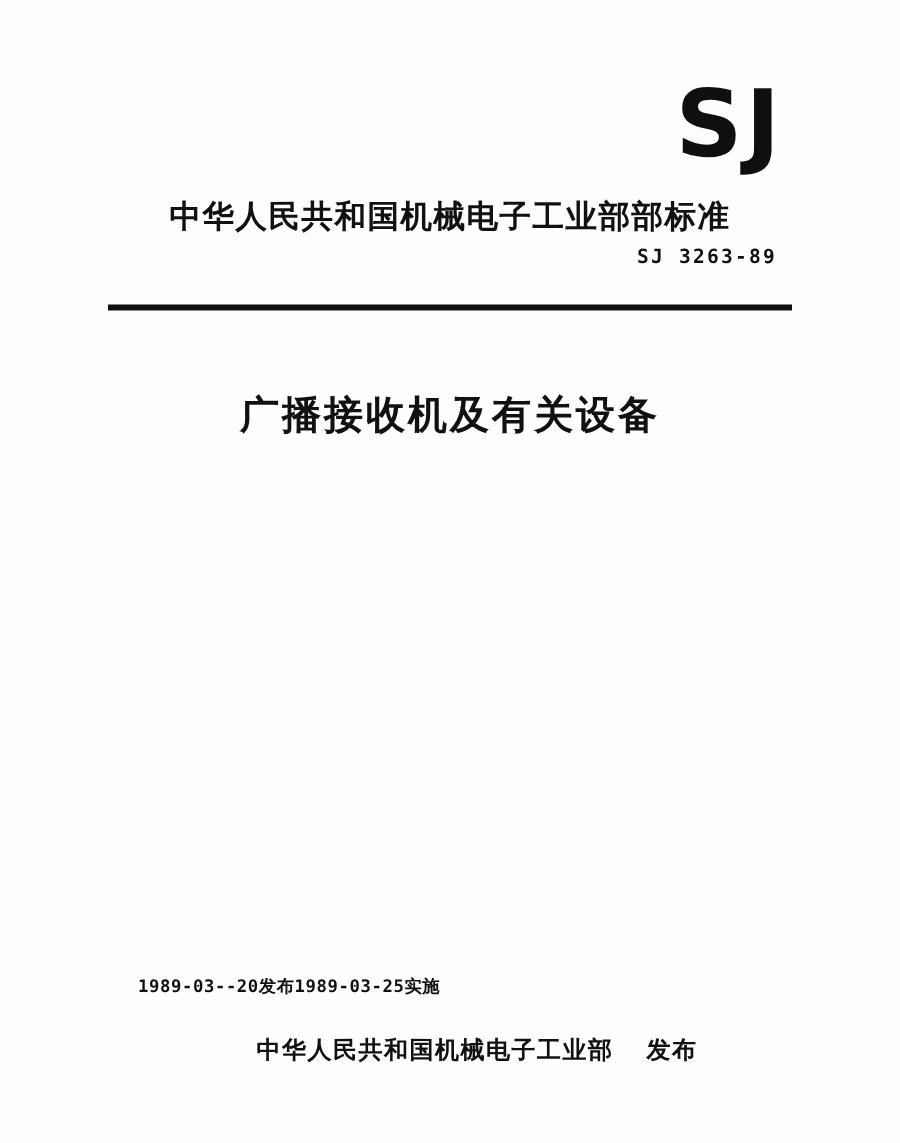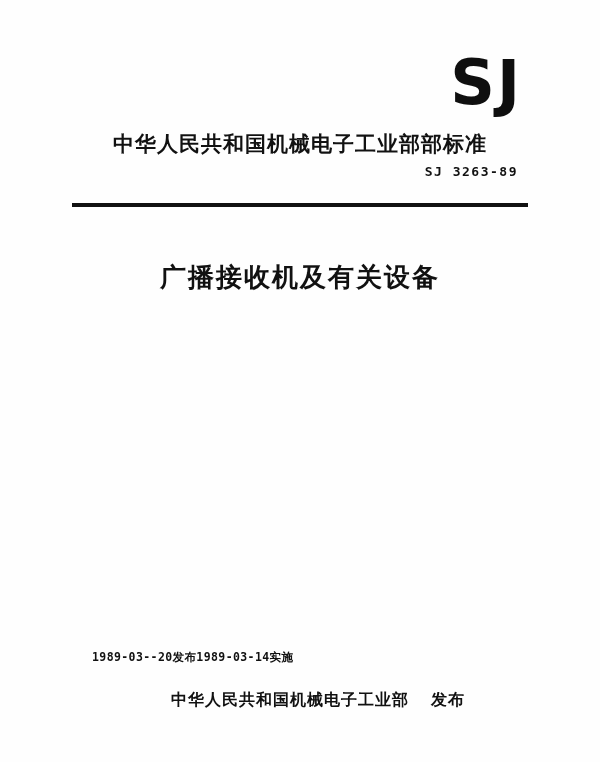--- a/index.html
+++ b/index.html
@@ -135,20 +135,20 @@
   <div class="std-no">SJ 3263-89</div>
 
   <div class="rule"></div>
 
   <div class="title-block">
     <div class="title-line">广播接收机及有关设备</div>
   </div>
 
   <div class="dates">
     <span>1989-03--20发布</span>
-    <span>1989-03-14实施</span>
+    <span>1989-03-25实施</span>
   </div>
 
   <div class="publisher">
     <span>中华人民共和国机械电子工业部</span><span class="gap"></span><span>发布</span>
   </div>
 
 </div>
 
 </body></html>

